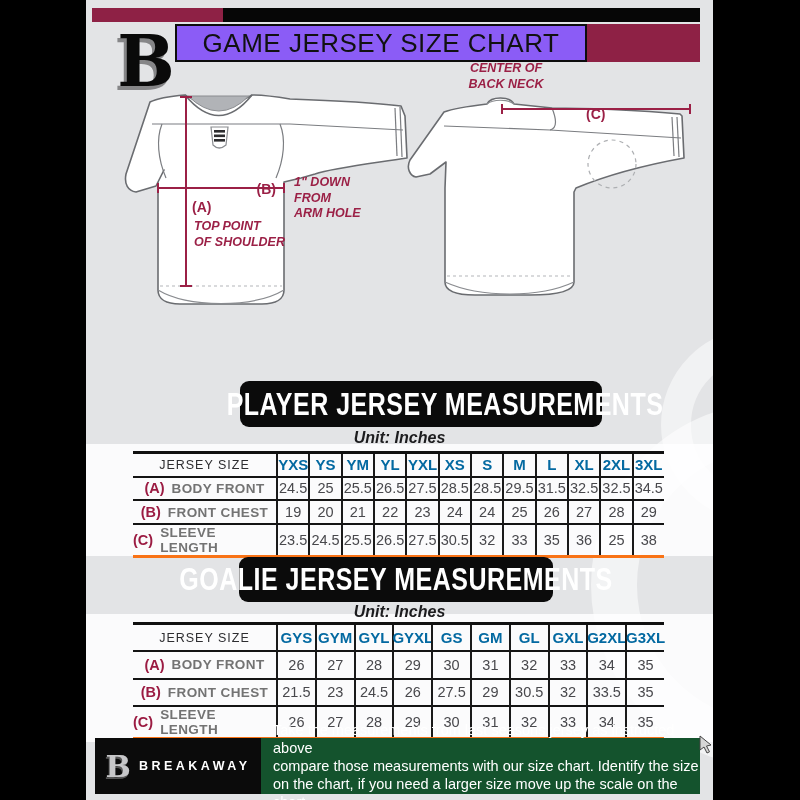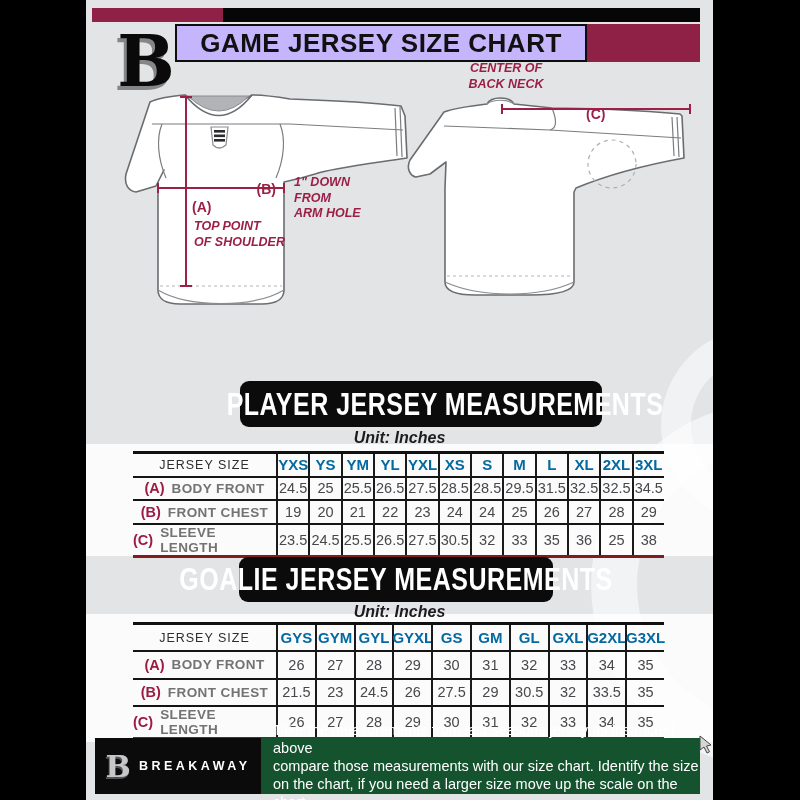--- a/index.html
+++ b/index.html
@@ -6,23 +6,23 @@
   .stage{position:relative;width:800px;height:800px;background:#e3e4e6;overflow:hidden;
          font-family:"Liberation Sans",sans-serif;}
   .pillar{position:absolute;top:0;height:800px;background:#000;z-index:50;}
   .pillar.left{left:0;width:86px;}
   .pillar.right{left:713px;width:87px;}
   .content{position:absolute;left:86px;top:0;width:627px;height:800px;background:#e3e4e6;overflow:hidden;}
 
   
   .topbar-maroon{position:absolute;left:6px;top:8px;width:131px;height:14px;background:var(--maroon);}
   .topbar-black{position:absolute;left:137px;top:8px;width:477px;height:14px;background:#060606;}
-  .title-box{position:absolute;left:89px;top:24px;width:412px;height:38px;background:#c4b5fd;
+  .title-box{position:absolute;left:89px;top:24px;width:412px;height:38px;background:#8b5cf6;
              border:2.5px solid #0d0d0d;box-sizing:border-box;display:flex;align-items:center;justify-content:center;
-             font-size:26px;font-weight:bold;letter-spacing:.5px;color:#111;z-index:5;}
+             font-size:26px;font-weight:normal;letter-spacing:.5px;color:#111;z-index:5;}
   .maroon-block{position:absolute;left:501px;top:24px;width:113px;height:38px;background:var(--maroon);}
   .brand-logo{position:absolute;left:22px;top:20px;width:76px;height:82px;display:flex;align-items:center;justify-content:center;
               font-family:"DejaVu Serif",serif;font-size:68px;font-weight:bold;color:#0a0a0a;
               text-shadow:-3px 4px 0 rgba(110,110,112,.8);transform:scaleY(1.05);z-index:6;}
 
   
   .mlabel{position:absolute;color:#9b2046;font-weight:800;font-size:14px;z-index:12;}
   .mcap{position:absolute;color:#9b2046;font-weight:700;font-style:italic;font-size:12.5px;line-height:15.5px;z-index:12;white-space:pre-line;}
   .mcap.center{text-align:center;}
 
@@ -40,21 +40,21 @@
 
   
   .sec-box{position:absolute;width:314px;height:46px;background:#0b0b0b;border-radius:9px;
            display:flex;align-items:center;justify-content:center;color:#fff;z-index:5;}
   .sec-box .tall{display:inline-block;transform:scaleY(1.28);font-weight:bold;font-size:25px;letter-spacing:.5px;white-space:nowrap;}
   .unit{position:absolute;left:0;width:627px;text-align:center;font-size:16px;font-weight:bold;
         font-style:italic;color:#1c1c1e;z-index:5;}
 
   
   .mtable{position:absolute;left:47px;width:531px;display:grid;grid-template-rows:repeat(4,1fr);
-          border-top:3px solid #101010;border-bottom:3px solid #7f1d1d;z-index:5;}
+          border-top:3px solid #101010;border-bottom:3px solid #f97316;z-index:5;}
   .cell{display:flex;align-items:center;justify-content:center;border-left:2px solid #1a1a1a;
         border-bottom:2.4px solid #141414;box-sizing:border-box;background:transparent;}
   .cell.nol{border-left:none;}
   .cell.lastrow{border-bottom:none;}
   .corner{font-size:12.5px;letter-spacing:1px;color:#2d2d30;font-weight:500;}
   .sizeh{font-weight:700;font-size:15px;color:#0369a1;}
   .val{font-size:14.5px;color:#48484c;font-weight:500;}
   .rowlab{gap:7px;}
   .rowlab .key{color:#9b1b42;font-weight:800;font-size:14.5px;}
   .rowlab .lbl{font-size:13.5px;font-weight:600;letter-spacing:.4px;color:#737373;}

